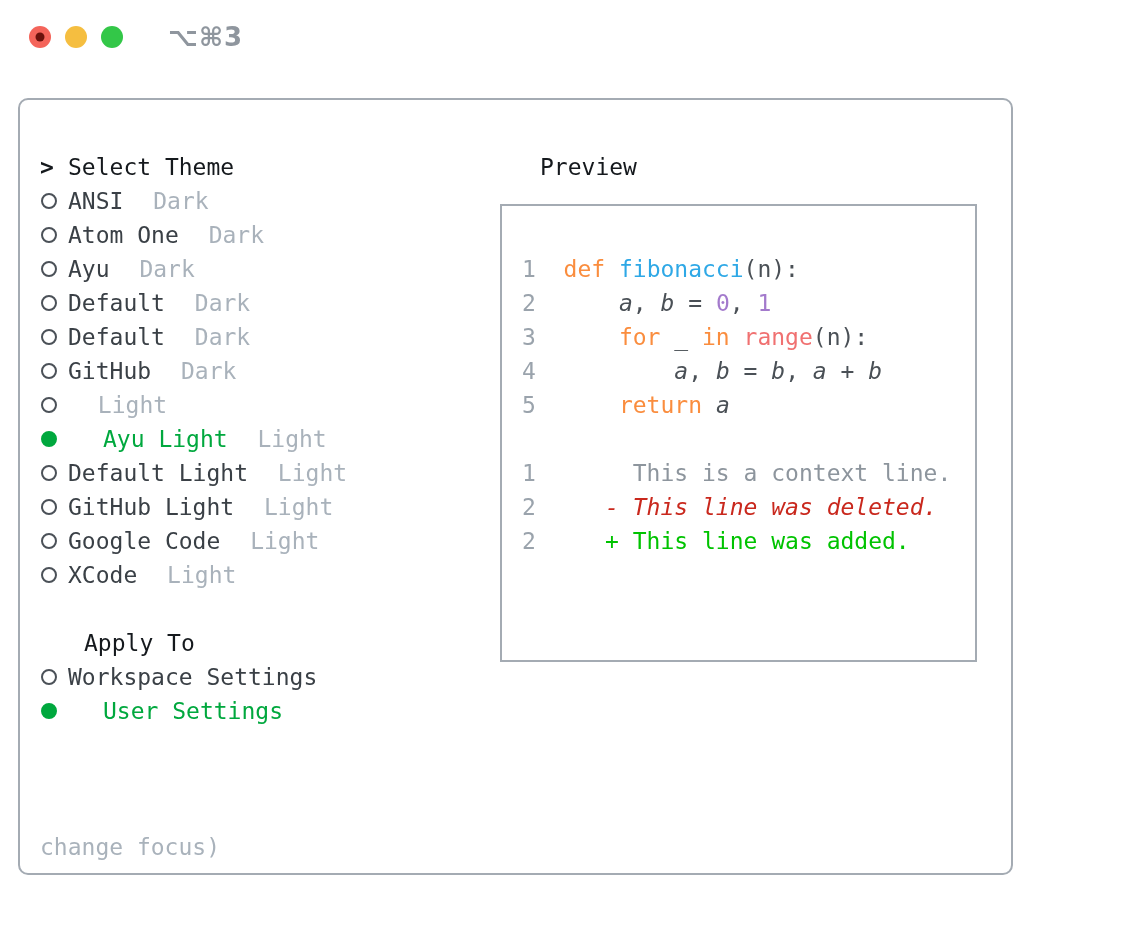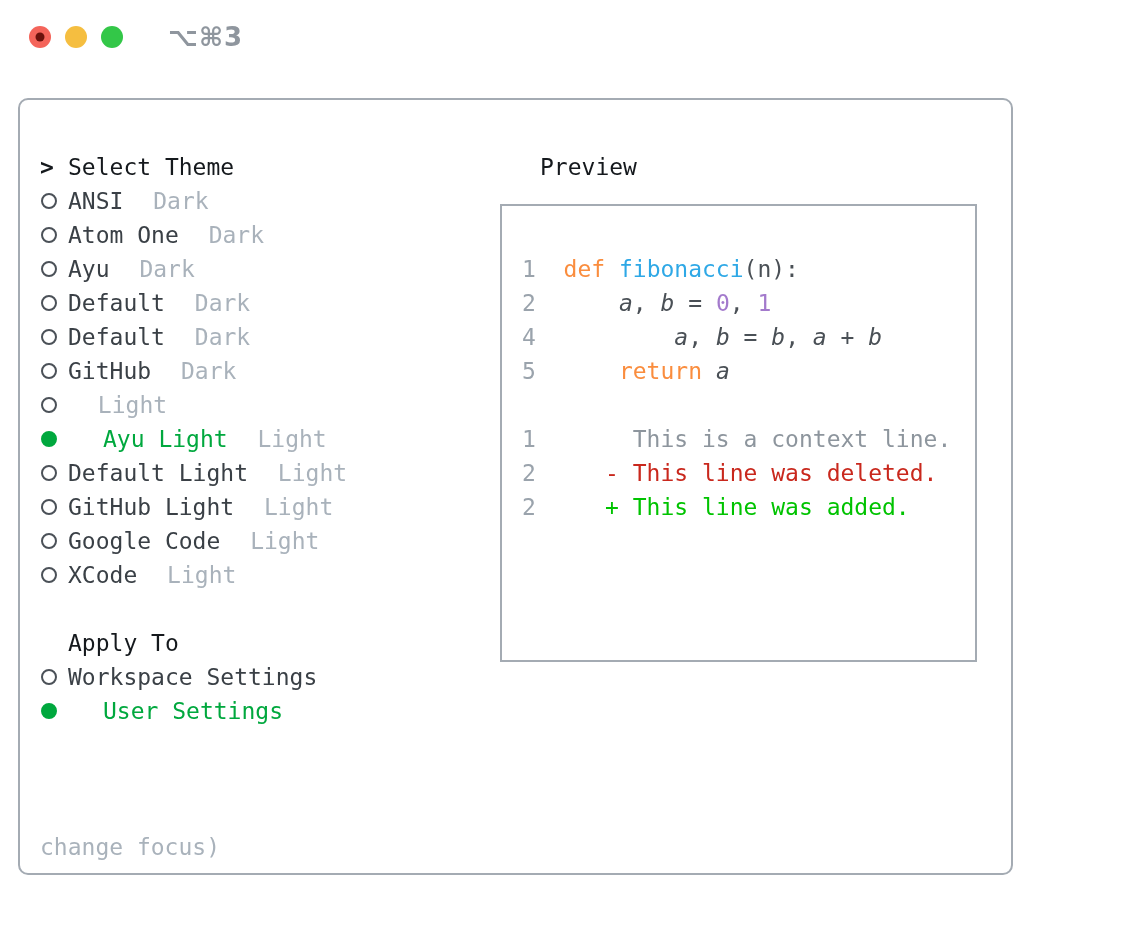--- a/index.html
+++ b/index.html
@@ -86,21 +86,21 @@
   }
   .pline{height:34px;line-height:34px;font-size:23px;white-space:pre;}
   .ln{display:inline-block;width:3ch;color:var(--line_number);}
   .tok-plain{color:var(--code_text);}
   .tok-var{color:var(--code_text);font-style:italic;}
   .tok-keyword{color:var(--syntax_keyword);}
   .tok-function{color:var(--syntax_function);}
   .tok-number{color:var(--syntax_number);}
   .tok-builtin{color:var(--syntax_builtin);}
   .tok-context{color:var(--context_text);}
-  .tok-deleted{color:var(--diff_removed);}
+  .tok-deleted{color:var(--diff_removed);font-style:italic;}
   .tok-added{color:var(--diff_added);}
 </style>
 </head>
 <body>
 
 <div class="titlebar">
   <div class="lights">
     <button class="light red">
         <span class="inner-dot"></span>
       </button>
@@ -131,21 +131,21 @@
           <div class="row"><span class="marker"><span class="circle"></span></span><span class="label">Default Light</span><span class="suffix"> Light</span></div>
           <div class="row"><span class="marker"><span class="circle"></span></span><span class="label">GitHub Light</span><span class="suffix"> Light</span></div>
           <div class="row"><span class="marker"><span class="circle"></span></span><span class="label">Google Code</span><span class="suffix"> Light</span></div>
           <div class="row"><span class="marker"><span class="circle"></span></span><span class="label">XCode</span><span class="suffix"> Light</span></div>
         </div>
 
       <div class="spacer"></div>
 
       <div class="row">
         <span class="marker"></span>
-        <span class="heading" style="font-weight:normal;">Apply To</span>
+        <span class="heading" style="font-weight:normal;margin-left:16px;">Apply To</span>
       </div>
 
       <div id="apply-list">
           <div class="row"><span class="marker"><span class="circle"></span></span><span class="label">Workspace Settings</span></div>
           <div class="row"><span class="marker"><span class="circle filled"></span></span><span class="label selected">User Settings</span></div>
         </div>
 
       <div class="spacer"></div>
 
       <div class="hint">
@@ -153,20 +153,21 @@
       </div>
 
     </div>
     <div class="right-col">
       <div class="preview-heading-row">
         <span class="heading">Preview</span>
       </div>
       <div class="preview-box" id="preview-code">
           <div class="pline"><span class="ln">1</span><span class="tok-keyword">def</span><span class="tok-plain"> </span><span class="tok-function">fibonacci</span><span class="tok-plain">(n):</span></div>
           <div class="pline"><span class="ln">2</span><span class="tok-plain">    </span><span class="tok-var">a</span><span class="tok-plain">, </span><span class="tok-var">b</span><span class="tok-plain"> = </span><span class="tok-number">0</span><span class="tok-plain">, </span><span class="tok-number">1</span></div>
+          <div class="pline"><span class="ln">3</span><span class="tok-plain">    </span><span class="tok-keyword">for</span><span class="tok-plain"> _ </span><span class="tok-keyword">in</span><span class="tok-plain"> </span><span class="tok-builtin">range</span><span class="tok-plain">(n):</span></div>
           <div class="pline"><span class="ln">4</span><span class="tok-plain">        </span><span class="tok-var">a</span><span class="tok-plain">, </span><span class="tok-var">b</span><span class="tok-plain"> = </span><span class="tok-var">b</span><span class="tok-plain">, </span><span class="tok-var">a</span><span class="tok-plain"> + </span><span class="tok-var">b</span></div>
           <div class="pline"><span class="ln">5</span><span class="tok-plain">    </span><span class="tok-keyword">return</span><span class="tok-plain"> </span><span class="tok-var">a</span></div>
           <div class="pline"><span class="ln"></span></div>
           <div class="pline"><span class="ln">1</span><span class="tok-context">     This is a context line.</span></div>
           <div class="pline"><span class="ln">2</span><span class="tok-deleted">   - This line was deleted.</span></div>
           <div class="pline"><span class="ln">2</span><span class="tok-added">   + This line was added.</span></div>
         </div>
     </div>
   </div>
 </div>

